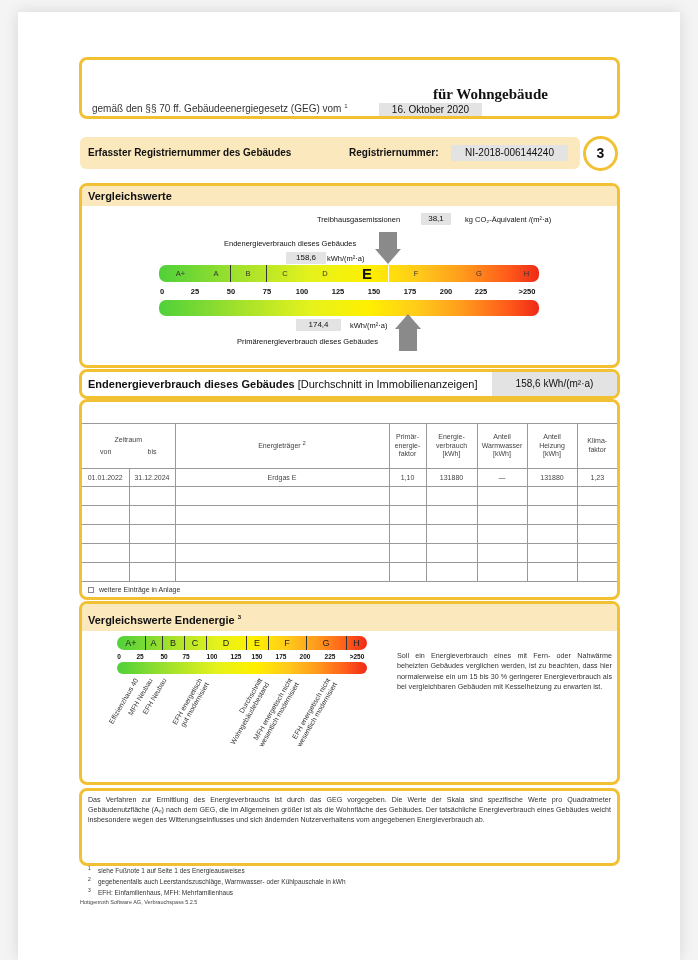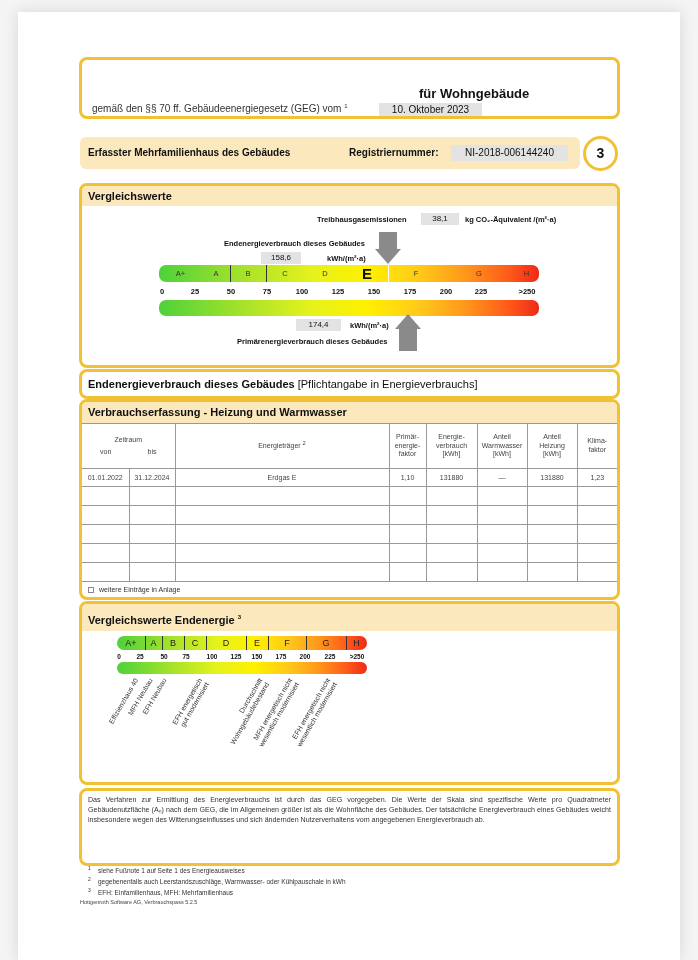--- a/index.html
+++ b/index.html
@@ -6,35 +6,35 @@
   html, body { width: 698px; height: 960px; background: #f4f4f4; overflow: hidden; }
   body { font-family: "Liberation Sans", sans-serif; color: #111; position: relative; }
   .page { position: absolute; left: 18px; top: 12px; width: 662px; height: 948px; background: #fff; box-shadow: 0 0 14px rgba(0,0,0,0.12); }
   .box { position: absolute; border: 3px solid #f2c133; border-radius: 8px; background: #fff; overflow: hidden; }
   .hdr { background: #fbe8bd; font-weight: bold; font-size: 11px; padding: 4px 6px; }
   .gray { background: #e3e3e3; }
 
   
   #title-box { left: 61px; top: 45px; width: 541px; height: 62px; }
   .big-title { position: absolute; left: 10px; top: 4px; font-size: 35px; font-weight: bold; letter-spacing: -0.5px; }
-  .title-sub { position: absolute; left: 337px; top: 26px; font-size: 13px; font-weight: bold; }
+  .title-sub { position: absolute; left: 351px; top: 26px; font-size: 15px; font-weight: bold; font-family: Liberation Serif, serif; }
   .title-line { position: absolute; left: 10px; top: 43px; font-size: 10px; color: #333; }
   .title-line sup { font-size: 6px; }
   .date-field { position: absolute; left: 297px; top: 43px; width: 103px; height: 14px; font-size: 10px; text-align: center; line-height: 14px; }
 
   
   #reg-bar { position: absolute; left: 62px; top: 125px; width: 500px; height: 32px; background: #fbe8bd; border-radius: 6px; }
   #reg-bar .label { position: absolute; left: 8px; top: 10px; font-size: 10px; font-weight: bold; }
   #reg-bar .reg-label { position: absolute; left: 269px; top: 10px; font-size: 10px; font-weight: bold; }
   #reg-bar .reg-val { position: absolute; left: 371px; top: 8px; width: 117px; height: 16px; font-size: 10px; text-align: center; line-height: 16px; background: #e3e3e3; }
   #page-num { position: absolute; left: 565px; top: 124px; width: 35px; height: 35px; border: 3px solid #f2c133; border-radius: 50%; font-weight: bold; font-size: 14px; text-align: center; line-height: 29px; }
 
   
   #energy-box { left: 61px; top: 171px; width: 541px; height: 185px; }
-  .ev-row { position: absolute; font-size: 7.5px; font-weight: bold; }
+  .ev-row { position: absolute; font-size: 7.5px; font-weight: normal; }
   .ev-field { position: absolute; font-size: 8px; text-align: center; background: #e3e3e3; height: 12px; line-height: 12px; }
   .scale-bar { position: absolute; border-radius: 7px; background: linear-gradient(90deg, #4fd13a 0%, #a6e22b 22%, #e5f21c 40%, #fff000 55%, #ffcb1a 68%, #ff9a1c 80%, #ff5a1a 92%, #ee2a18 100%); }
   .cls { position: absolute; top: 0; height: 100%; font-size: 7.5px; text-align: center; color: #333; display: flex; align-items: center; justify-content: center; }
   .cls-div { position: absolute; top: 0; height: 100%; border-left: 1px solid #333; }
   .tick { position: absolute; font-size: 7.5px; font-weight: bold; transform: translateX(-50%); }
   .shaft { position: absolute; background: #8a8a8a; }
 
   
   #summary-box { left: 61px; top: 357px; width: 541px; height: 30px; }
   #summary-box .s-label { position: absolute; left: 6px; top: 6px; font-size: 11px; }
@@ -67,39 +67,39 @@
 <body>
 
 <div class="page">
 
   <div class="box" id="title-box">
     <div class="title-sub">für Wohngebäude</div>
     <div class="title-line">
       <span>gemäß den §§ 70 ff. Gebäudeenergiegesetz (GEG) vom</span>
       <sup>1</sup>
     </div>
-    <div class="date-field gray">10. Oktober 2023</div>
+    <div class="date-field gray">16. Oktober 2020</div>
   </div>
 
   <div id="reg-bar">
-    <div class="label">Erfasster Mehrfamilienhaus des Gebäudes</div>
+    <div class="label">Erfasster Registriernummer des Gebäudes</div>
     <div class="reg-label">Registriernummer:</div>
     <div class="reg-val">NI-2018-006144240</div>
   </div>
   <div id="page-num">3</div>
 
   <div class="box" id="energy-box">
     <div class="hdr">Vergleichswerte</div>
 
     <div class="ev-row" style="left:235px; top:29px;">Treibhausgasemissionen</div>
-    <div class="ev-field" style="left:339px; top:27px; width:38px;">38,1</div>
+    <div class="ev-field" style="left:339px; top:27px; width:30px;">38,1</div>
     <div class="ev-row" style="left:383px; top:29px;">kg CO₂-Äquivalent /(m²·a)</div>
 
     <div class="ev-row" style="left:142px; top:53px;">Endenergieverbrauch dieses Gebäudes</div>
-    <div class="ev-field" style="left:179px; top:66px; width:40px;">158,6</div>
+    <div class="ev-field" style="left:204px; top:66px; width:40px;">158,6</div>
     <div class="ev-row" style="left:245px; top:68px;">kWh/(m²·a)</div>
 
     <div>
       <div class="shaft" style="left:297px; top:46px; width:18px; height:18px;"></div>
       <div style="position:absolute; left:293px; top:63px; width:0; height:0; border-left:13px solid transparent; border-right:13px solid transparent; border-top:15px solid #8a8a8a;"></div>
     </div>
 
     <div class="scale-bar" style="left:77px; top:79px; width:380px; height:17px;">
       <div class="cls" style="left:0; width:43px;">A+</div>
       <div class="cls" style="left:43px; width:28px;">A</div>
@@ -137,26 +137,26 @@
     </div>
 
     <div class="ev-field" style="left:214px; top:133px; width:45px;">174,4</div>
     <div class="ev-row" style="left:268px; top:135px;">kWh/(m²·a)</div>
     <div class="ev-row" style="left:155px; top:151px;">Primärenergieverbrauch dieses Gebäudes</div>
   </div>
 
   <div class="box" id="summary-box">
     <div class="s-label">
       <b>Endenergieverbrauch dieses Gebäudes</b>
-      <span>[Pflichtangabe in Energieverbrauchs]</span>
-    </div>
+      <span>[Durchschnitt in Immobilienanzeigen]</span>
+    </div>
+    <div class="s-val">158,6 kWh/(m²·a)</div>
   </div>
 
   <div class="box" id="table-box">
-    <div class="hdr" style="height:21px; line-height:13px;">Verbrauchserfassung - Heizung und Warmwasser</div>
     <table class="vt">
       <colgroup>
         <col style="width:47px">
           <col style="width:46px">
           <col style="width:214px">
           <col style="width:37px">
           <col style="width:51px">
           <col style="width:50px">
           <col style="width:50px">
           <col style="width:40px">
@@ -304,20 +304,21 @@
 gut modernisiert</div>
       <div class="rot-label" style="right:360px; top:73px; white-space:pre;">Durchschnitt
 Wohngebäudebestand</div>
       <div class="rot-label" style="right:330px; top:73px; white-space:pre;">MFH energetisch nicht
 wesentlich modernisiert</div>
       <div class="rot-label" style="right:292px; top:73px; white-space:pre;">EFH energetisch nicht
 wesentlich modernisiert</div>
     </div>
 
     <div class="cmp-text">
+      <p>Soll ein Energieverbrauch eines mit Fern- oder Nahwärme beheizten Gebäudes verglichen werden, ist zu beachten, dass hier normalerweise ein um 15 bis 30 % geringerer Energieverbrauch als bei vergleichbaren Gebäuden mit Kesselheizung zu erwarten ist.</p>
     </div>
   </div>
 
   <div class="box" id="expl-box">
     <div class="expl-text">Das Verfahren zur Ermittlung des Energieverbrauchs ist durch das GEG vorgegeben. Die Werte der Skala sind spezifische Werte pro Quadratmeter Gebäudenutzfläche (Aₙ) nach dem GEG, die im Allgemeinen größer ist als die Wohnfläche des Gebäudes. Der tatsächliche Energieverbrauch eines Gebäudes weicht insbesondere wegen des Witterungseinflusses und sich ändernden Nutzerverhaltens vom angegebenen Energieverbrauch ab.</div>
   </div>
 
   <div class="footnotes">
     <div><sup>1</sup><span>siehe Fußnote 1 auf Seite 1 des Energieausweises</span></div>
     <div><sup>2</sup><span>gegebenenfalls auch Leerstandszuschläge, Warmwasser- oder Kühlpauschale in kWh</span></div>

